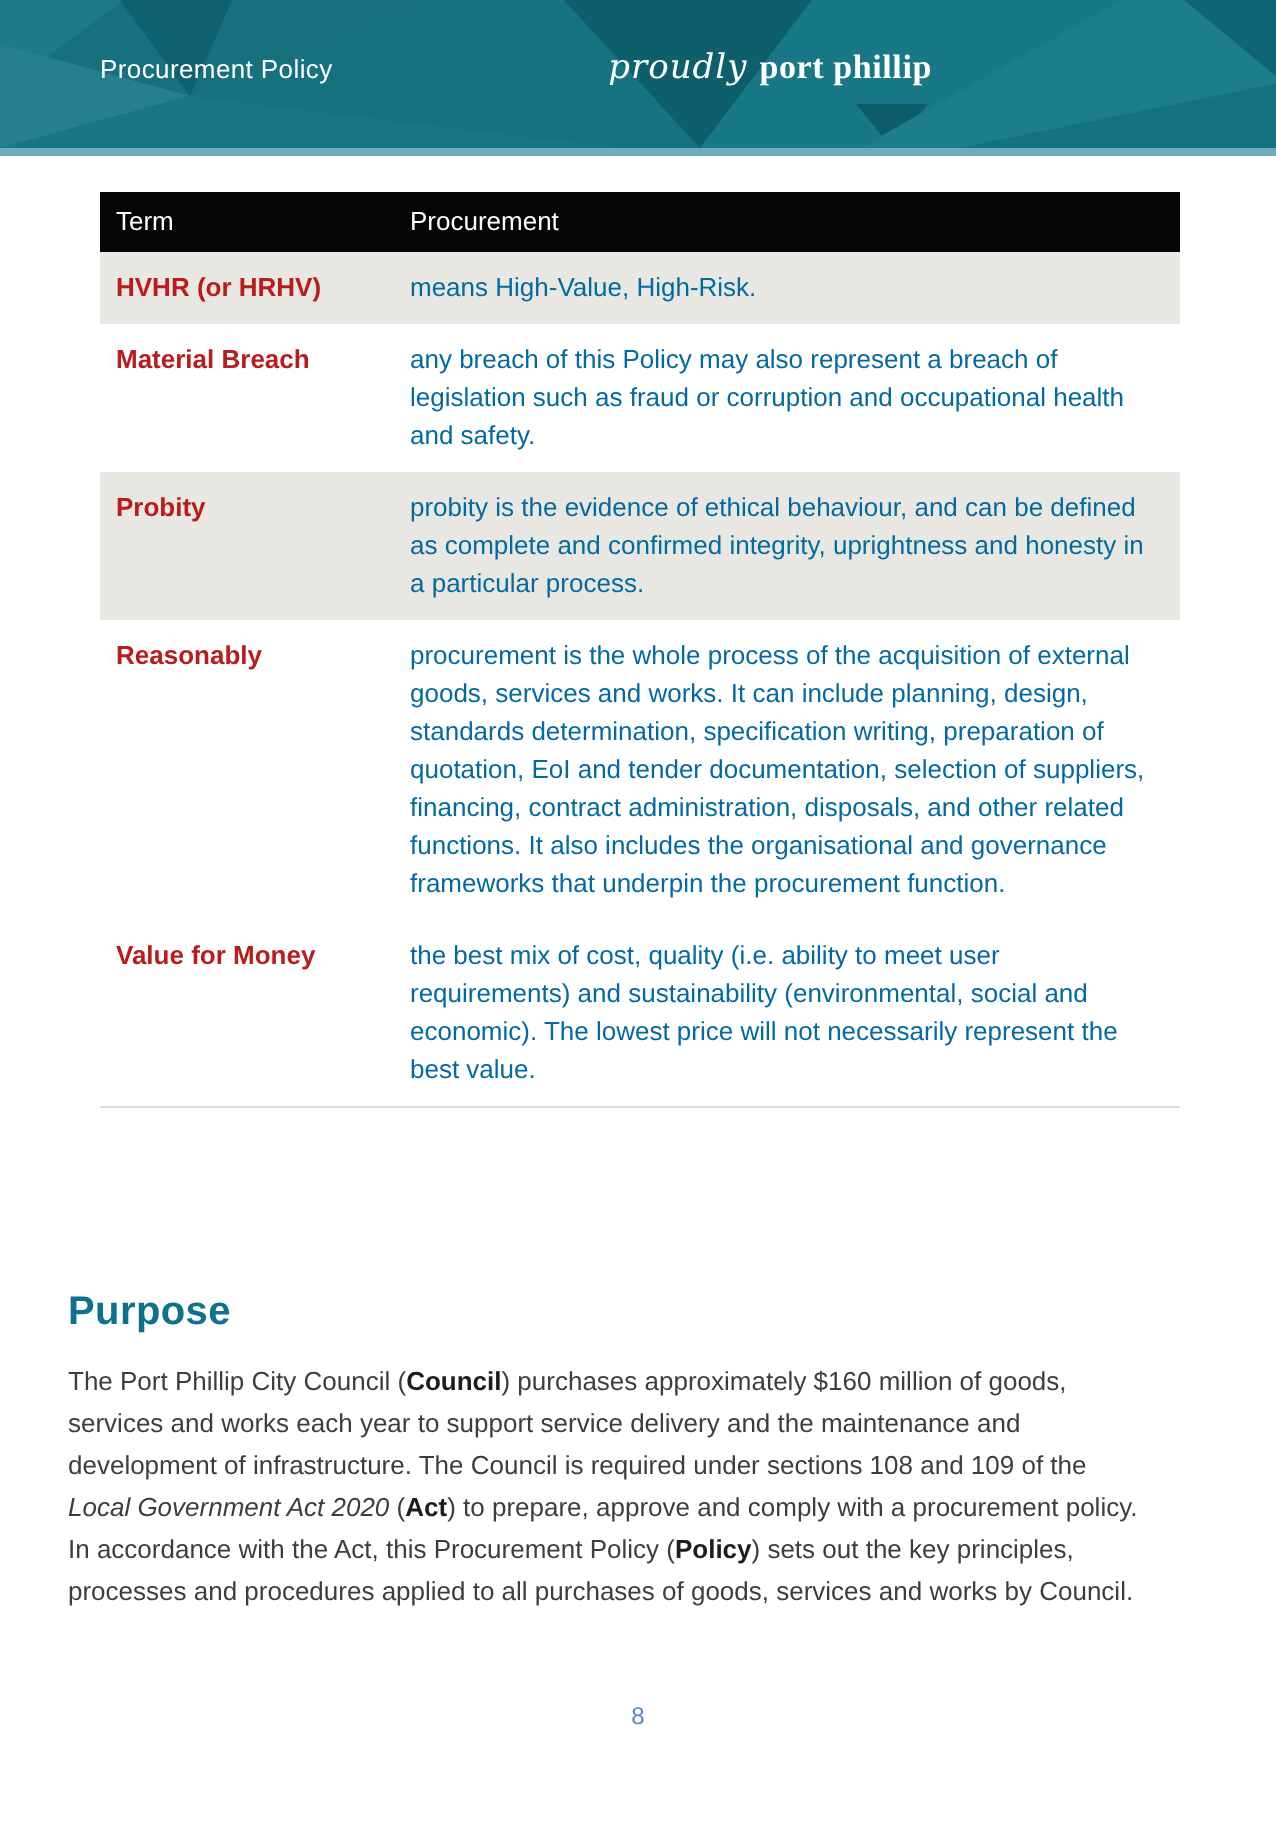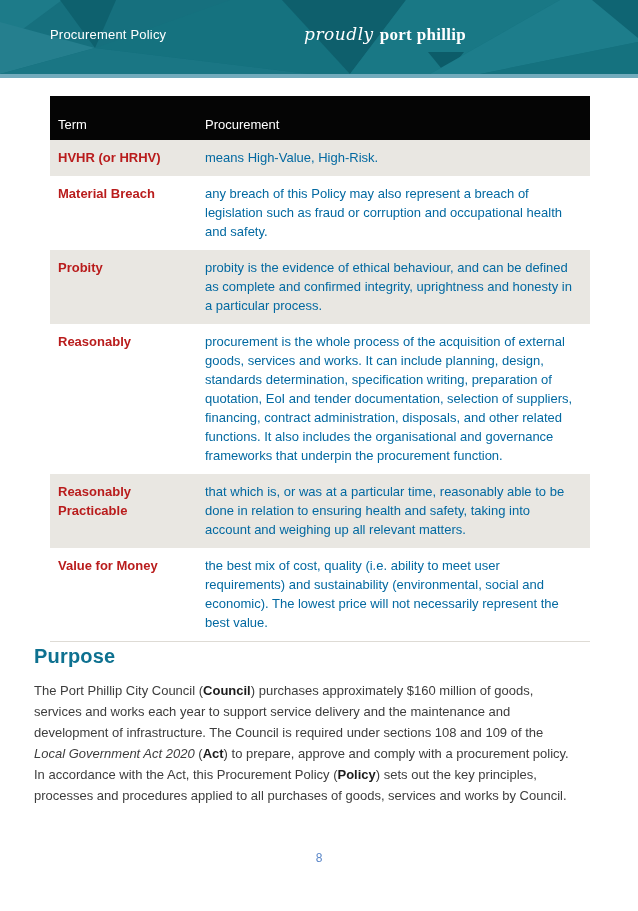--- a/index.html
+++ b/index.html
@@ -41,21 +41,21 @@
     width:540px;
     border-collapse:collapse;
     table-layout:fixed;
     font-size:13px;
     border-bottom:1px solid #dedbd5;
   }
   .defs-table col.c-term { width:137px; }
   .defs-table th {
     background:#050505; color:#ffffff;
     font-weight:normal; text-align:left;
-    padding:21px 8px 8px 8px; font-size:13px;
+    padding:7px 8px 8px 8px; font-size:13px;
   }
   .defs-table th.th-def { padding-left:18px; }
   .defs-table td {
     vertical-align:top;
     padding:8px 8px 9px 8px;
     line-height:19px;
   }
   .defs-table td.term { font-weight:bold; color:#b91c1c; }
   .defs-table td.def  { padding-left:18px; padding-right:12px; color:#0369a1; }
   .defs-table tr.row-shaded td { background:#e9e7e2; }
@@ -126,24 +126,20 @@
         <td class="def">any breach of this Policy may also represent a breach of legislation such as fraud or corruption and occupational health and safety.</td>
       </tr>
       <tr class="row-shaded">
         <td class="term">Probity</td>
         <td class="def">probity is the evidence of ethical behaviour, and can be defined as complete and confirmed integrity, uprightness and honesty in a particular process.</td>
       </tr>
       <tr>
         <td class="term">Reasonably</td>
         <td class="def">procurement is the whole process of the acquisition of external goods, services and works. It can include planning, design, standards determination, specification writing, preparation of quotation, EoI and tender documentation, selection of suppliers, financing, contract administration, disposals, and other related functions. It also includes the organisational and governance frameworks that underpin the procurement function.</td>
       </tr>
-      <tr class="row-shaded">
-        <td class="term">Reasonably Practicable</td>
-        <td class="def">that which is, or was at a particular time, reasonably able to be done in relation to ensuring health and safety, taking into account and weighing up all relevant matters.</td>
-      </tr>
       <tr>
         <td class="term">Value for Money</td>
         <td class="def">the best mix of cost, quality (i.e. ability to meet user requirements) and sustainability (environmental, social and economic). The lowest price will not necessarily represent the best value.</td>
       </tr>
     </tbody>
   </table>
 
   <div class="purpose">
     <div class="purpose-heading">Purpose</div>
     <p class="purpose-text"><span>The Port Phillip City Council (</span><span class="seg-bold">Council</span><span>) purchases approximately $160 million of goods, services and works each year to support service delivery and the maintenance and development of infrastructure. The Council is required under sections 108 and 109 of the </span><span class="seg-italic">Local Government Act 2020</span><span> (</span><span class="seg-bold">Act</span><span>) to prepare, approve and comply with a procurement policy. In accordance with the Act, this Procurement Policy (</span><span class="seg-bold">Policy</span><span>) sets out the key principles, processes and procedures applied to all purchases of goods, services and works by Council.</span></p>

